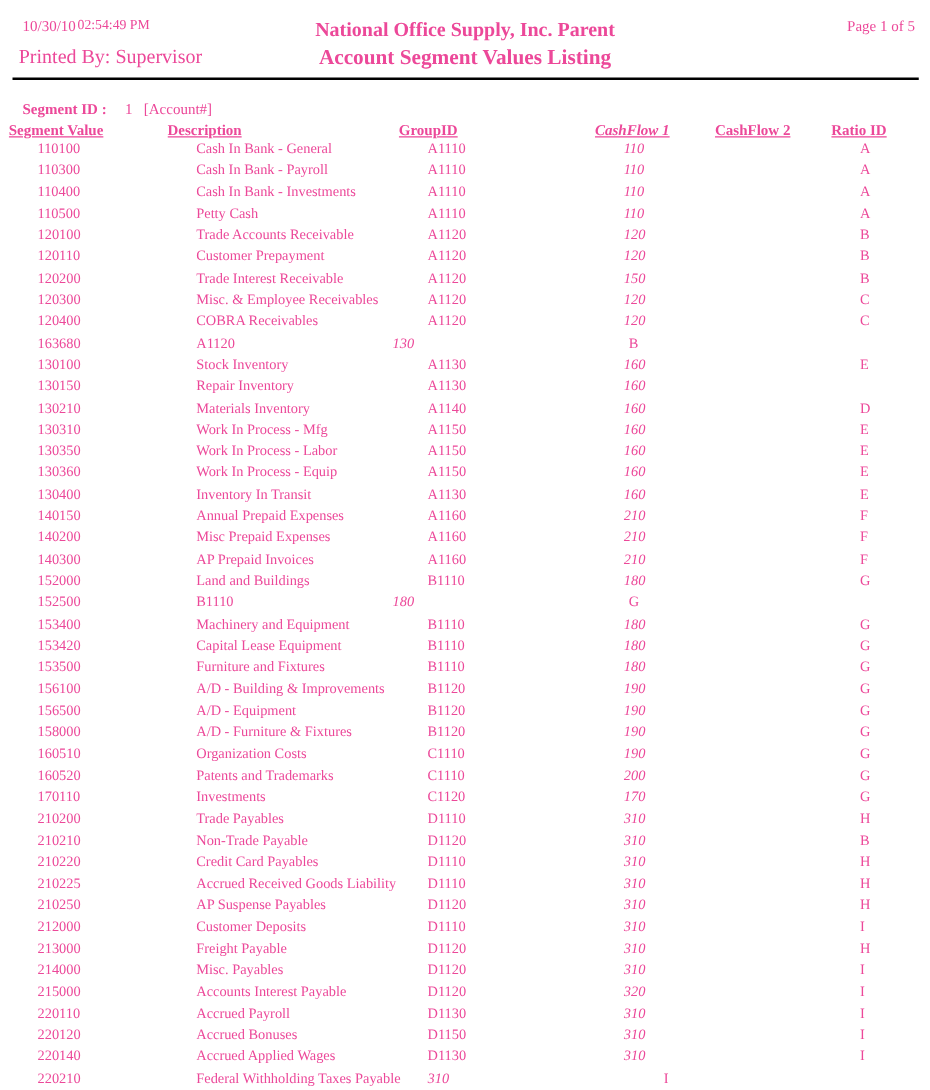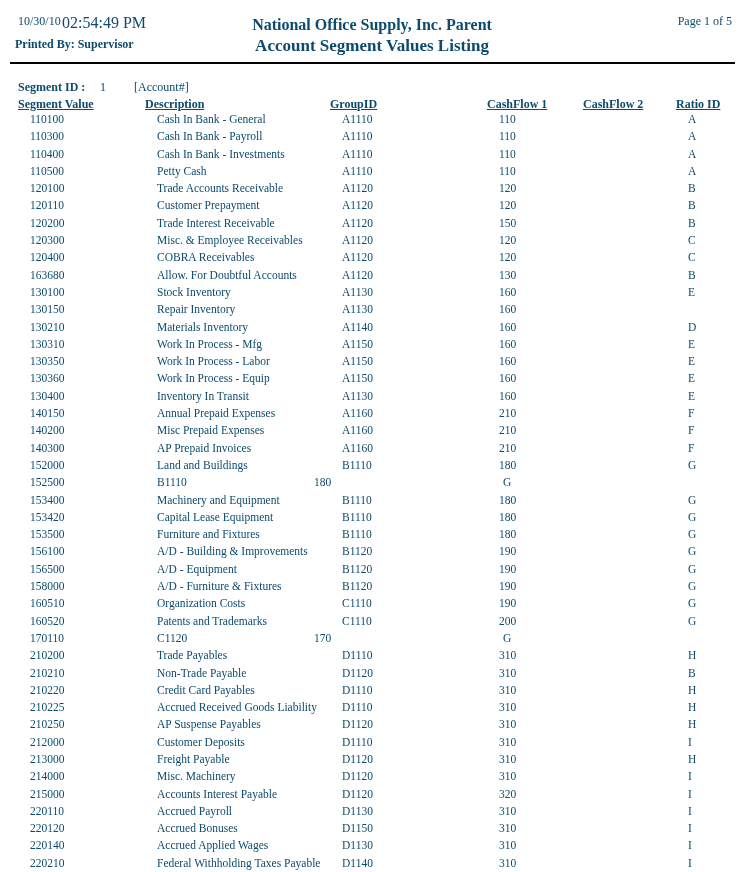--- a/index.html
+++ b/index.html
@@ -3,67 +3,67 @@
 <meta charset="utf-8">
 <style>
   * { margin: 0; padding: 0; box-sizing: border-box; }
   html, body { background: #ffffff; }
   .page {
     position: relative;
     width: 744px;
     height: 872px;
     background: #ffffff;
     font-family: "Liberation Serif", "DejaVu Serif", serif;
-    color: #0c4a6e;
+    color: #ec4899;
     overflow: hidden;
   }
   .abs { position: absolute; white-space: nowrap; }
   .hdr-date   { left: 18px;  top: 14px; font-size: 12px; }
-  .hdr-time   { left: 62px;  top: 14px; font-size: 16px; }
-  .hdr-printed{ left: 15px;  top: 37px; font-size: 12px; font-weight: bold; }
+  .hdr-time   { left: 62px;  top: 14px; font-size: 11px; }
+  .hdr-printed{ left: 15px;  top: 37px; font-size: 16px; }
   .hdr-company{ left: 0; right: 0; top: 16px; text-align: center; font-size: 16px; font-weight: bold; }
   .hdr-title  { left: 0; right: 0; top: 36px; text-align: center; font-size: 17px; font-weight: bold; }
   .hdr-page   { right: 12px; top: 14px; font-size: 12px; }
   .rule {
     position: absolute;
     left: 10px; right: 9px; top: 62px;
     height: 0;
     border-top: 2px solid #000000;
   }
   .segment-line { left: 0; top: 80px; font-size: 12px; width: 100%; }
   .seg-label { position: absolute; left: 18px;  font-weight: bold; }
   .seg-id    { position: absolute; left: 100px; }
-  .seg-name  { position: absolute; left: 134px; }
+  .seg-name  { position: absolute; left: 115px; }
   .cols {
     position: absolute;
     left: 0; top: 97px;
     width: 744px;
     display: flex;
-    padding-left: 18px;
+    padding-left: 7px;
     font-size: 12px;
   }
   .cols span {
     font-weight: bold;
     text-decoration: underline;
     white-space: nowrap;
     overflow: hidden;
   }
   .rows { position: absolute; left: 12px; top: 111px; width: 744px; }
   .trow {
     display: flex;
     padding-left: 18px;
     height: 17.3px;
     line-height: 17.3px;
     font-size: 11.5px;
   }
   .trow span { white-space: nowrap; overflow: hidden; }
   .c1 { width: 127px; flex: none; }
   .c2 { width: 185px; flex: none; }
   .c3 { width: 157px; flex: none; }
-  .c4 { width: 96px;  flex: none; }
+  .c4 { width: 96px;  flex: none; font-style: italic; }
   .c5 { width: 93px;  flex: none; }
   .c6 { flex: 1; }
 </style>
 </head>
 <body>
 
 <div class="page">
 
   <span class="abs hdr-date">10/30/10</span>
   <span class="abs hdr-time">02:54:49 PM</span>
@@ -166,21 +166,20 @@
       <span class="c1">120400</span>
       <span class="c2">COBRA Receivables</span>
       <span class="c3">A1120</span>
       <span class="c4">120</span>
       <span class="c5"></span>
       <span class="c6">C</span>
     </div>
 
     <div class="trow">
       <span class="c1">163680</span>
-      <span class="c2">Allow. For Doubtful Accounts</span>
       <span class="c3">A1120</span>
       <span class="c4">130</span>
       <span class="c5"></span>
       <span class="c6">B</span>
     </div>
 
     <div class="trow">
       <span class="c1">130100</span>
       <span class="c2">Stock Inventory</span>
       <span class="c3">A1130</span>
@@ -354,20 +353,21 @@
       <span class="c1">160520</span>
       <span class="c2">Patents and Trademarks</span>
       <span class="c3">C1110</span>
       <span class="c4">200</span>
       <span class="c5"></span>
       <span class="c6">G</span>
     </div>
 
     <div class="trow">
       <span class="c1">170110</span>
+      <span class="c2">Investments</span>
       <span class="c3">C1120</span>
       <span class="c4">170</span>
       <span class="c5"></span>
       <span class="c6">G</span>
     </div>
 
     <div class="trow">
       <span class="c1">210200</span>
       <span class="c2">Trade Payables</span>
       <span class="c3">D1110</span>
@@ -425,21 +425,21 @@
       <span class="c1">213000</span>
       <span class="c2">Freight Payable</span>
       <span class="c3">D1120</span>
       <span class="c4">310</span>
       <span class="c5"></span>
       <span class="c6">H</span>
     </div>
 
     <div class="trow">
       <span class="c1">214000</span>
-      <span class="c2">Misc. Machinery</span>
+      <span class="c2">Misc. Payables</span>
       <span class="c3">D1120</span>
       <span class="c4">310</span>
       <span class="c5"></span>
       <span class="c6">I</span>
     </div>
 
     <div class="trow">
       <span class="c1">215000</span>
       <span class="c2">Accounts Interest Payable</span>
       <span class="c3">D1120</span>
@@ -471,20 +471,19 @@
       <span class="c2">Accrued Applied Wages</span>
       <span class="c3">D1130</span>
       <span class="c4">310</span>
       <span class="c5"></span>
       <span class="c6">I</span>
     </div>
 
     <div class="trow">
       <span class="c1">220210</span>
       <span class="c2">Federal Withholding Taxes Payable</span>
-      <span class="c3">D1140</span>
       <span class="c4">310</span>
       <span class="c5"></span>
       <span class="c6">I</span>
     </div>
   </div>
 
 </div>
 
 </body></html>

